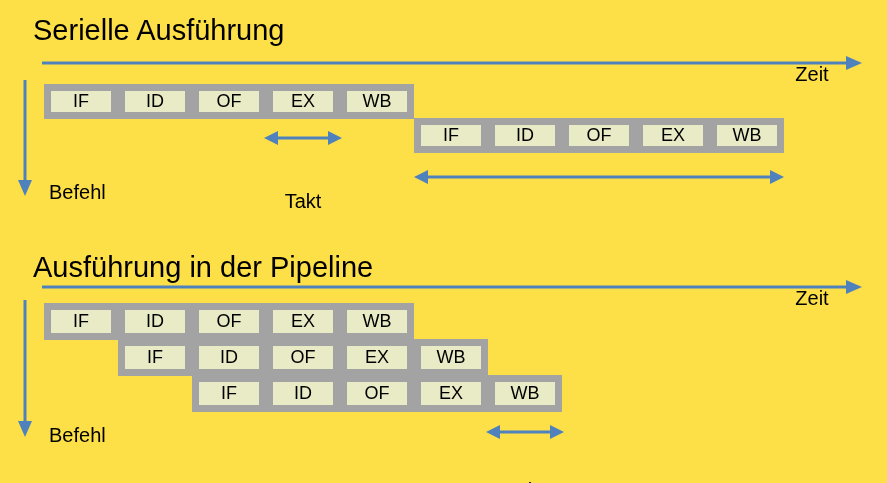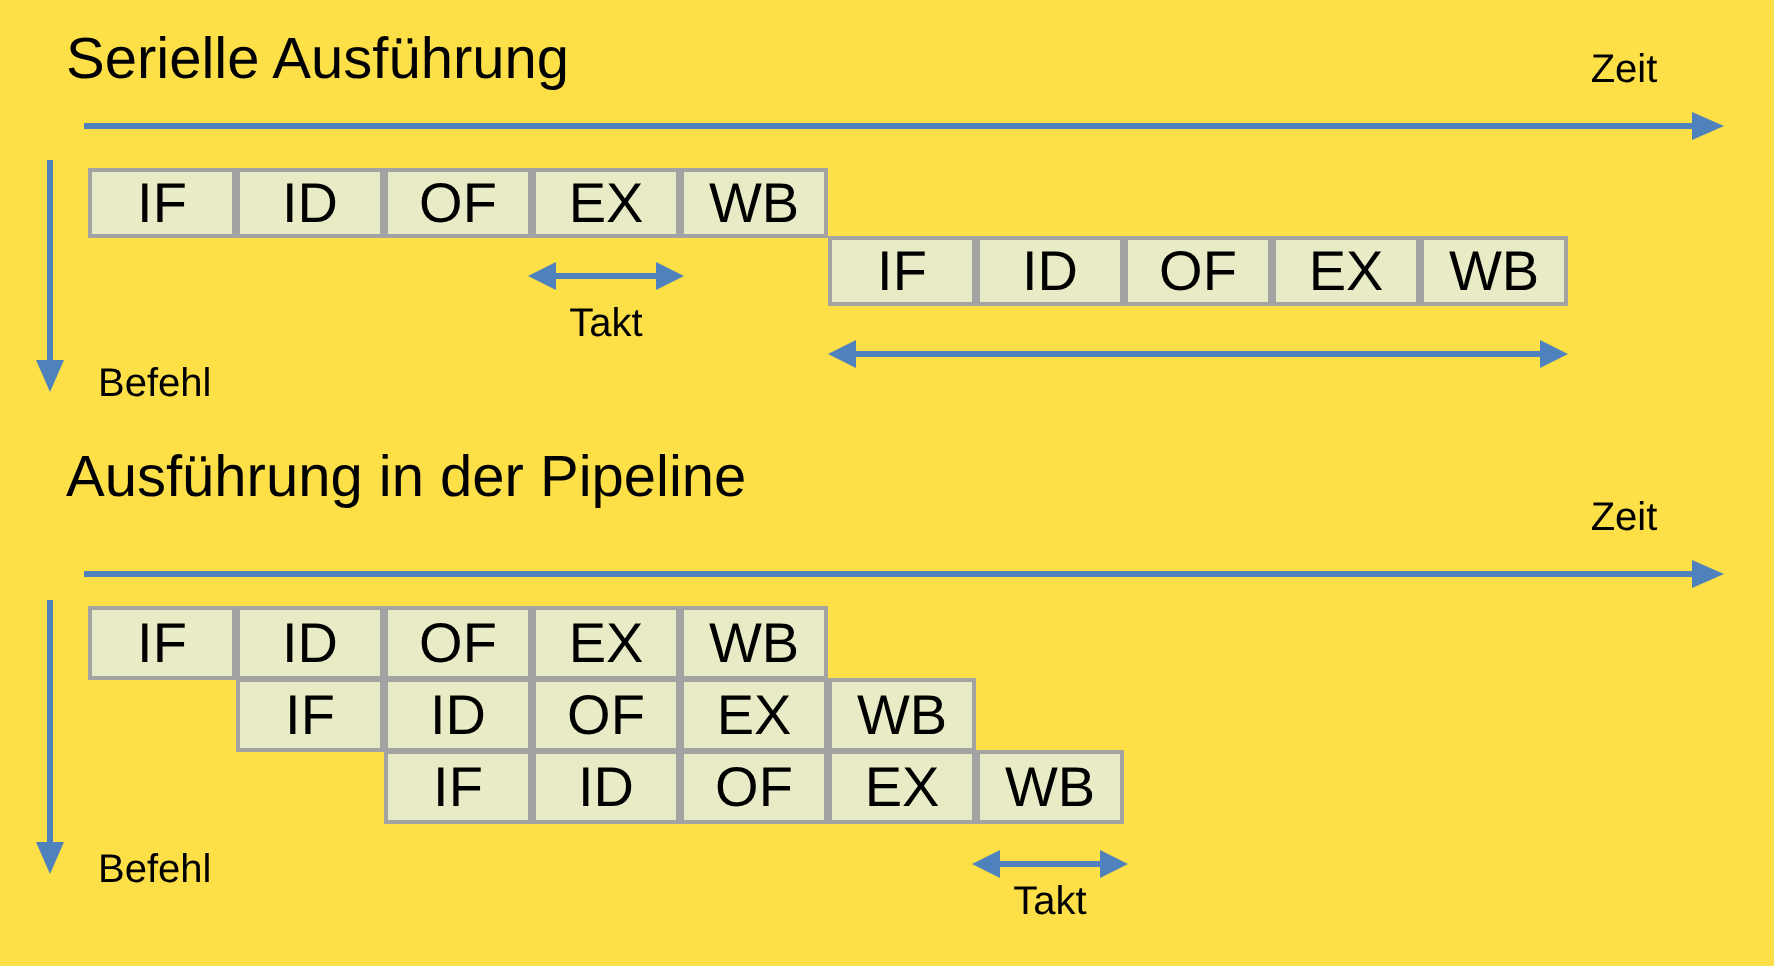--- a/index.html
+++ b/index.html
@@ -21,31 +21,31 @@
     font-size: 29px;
     line-height: 1.1;
     white-space: nowrap;
   }
   .small-label {
     position: absolute;
     font-size: 20px;
     line-height: 1.1;
     white-space: nowrap;
   }
-  .centered { text-align: center; white-space: nowrap; }
+  .centered { text-align: center; white-space: nowrap; margin-top: 39px; }
   .cell {
     position: absolute;
     width: 74px;
     box-sizing: border-box;
-    border: 2px solid #a3a3a3;
+    border: 7px solid #a3a3a3;
     background: #E9EBC6;
     display: flex;
     align-items: center;
     justify-content: center;
-    font-size: 28px;
+    font-size: 18px;
     text-align: center;
   }
   .h35 { height: 35px; }
   .h37 { height: 37px; }
   .arrow-svg { position: absolute; display: block; }
 </style>
 </head>
 <body>
 
 <div class="canvas">
@@ -84,21 +84,21 @@
     <polygon points="64,2 78,9 64,16" fill="#4F81BD"></polygon>
   </svg>
   <div class="small-label centered" style="left:264px; top:151px; width:78px;">Takt</div>
 
   <svg class="arrow-svg" style="left:414px; top:168px;" width="370" height="18">
     <line x1="14" y1="9" x2="356" y2="9" stroke="#4F81BD" stroke-width="3"></line>
     <polygon points="14,2 0,9 14,16" fill="#4F81BD"></polygon>
     <polygon points="356,2 370,9 356,16" fill="#4F81BD"></polygon>
   </svg>
 
-  <div class="title" style="left:33px; top:224px;">Ausführung in der Pipeline</div>
+  <div class="title" style="left:33px; top:252px;">Ausführung in der Pipeline</div>
 
   <div class="small-label centered" style="left:782px; top:248px; width:60px;">Zeit</div>
 
   <svg class="arrow-svg" style="left:42px; top:278px;" width="820" height="18">
     <line x1="0" y1="9" x2="804" y2="9" stroke="#4F81BD" stroke-width="3"></line>
     <polygon points="804,2 820,9 804,16" fill="#4F81BD"></polygon>
   </svg>
 
   <svg class="arrow-svg" style="left:16px; top:300px;" width="18" height="137">
     <line x1="9" y1="0" x2="9" y2="123" stroke="#4F81BD" stroke-width="3"></line>

